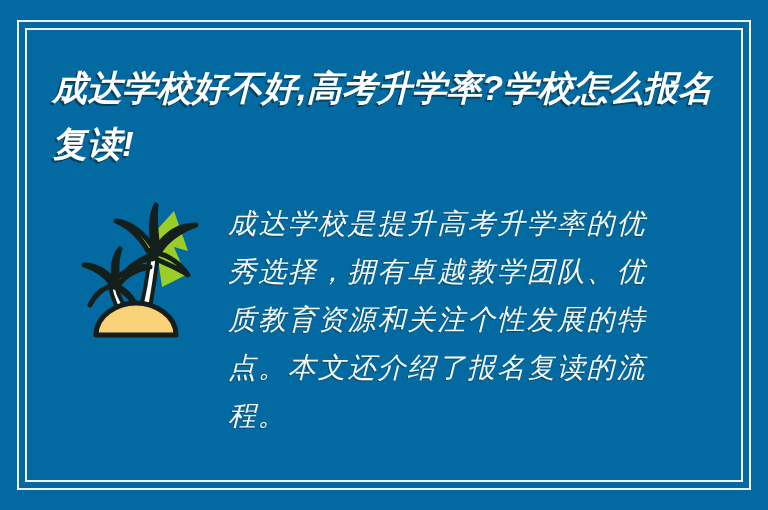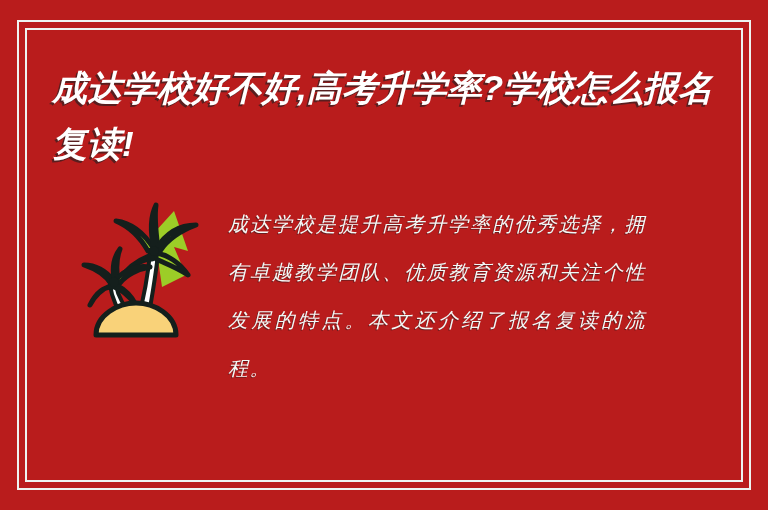--- a/index.html
+++ b/index.html
@@ -4,21 +4,21 @@
 <style>
   html, body {
     margin: 0;
     padding: 0;
     background: #153035;
   }
   #card {
     position: relative;
     width: 768px;
     height: 510px;
-    background: #b91c1c;
+    background: #0369a1;
     overflow: hidden;
     font-family: "Liberation Sans", "DejaVu Sans", sans-serif;
   }
 
   
   .frame-outer {
     position: absolute;
     left: 17px;
     top: 20px;
     width: 734px;
@@ -65,21 +65,21 @@
   }
   #palm-illustration svg { display: block; width: 100%; height: 100%; }
 
   
   #body-text {
     position: absolute;
     left: 228px;
     top: 200px;
     width: 418px;
     color: #f4f8f6;
-    font-size: 20px;
+    font-size: 28px;
     line-height: 48px;
     font-family: "DejaVu Serif", "Liberation Serif", serif;
     font-style: italic;
     letter-spacing: 1.5px;
     text-align: justify;
     text-shadow: -1px 1px 0 rgba(10,32,35,0.45);
     word-break: break-all;
   }
 </style>
 </head>

